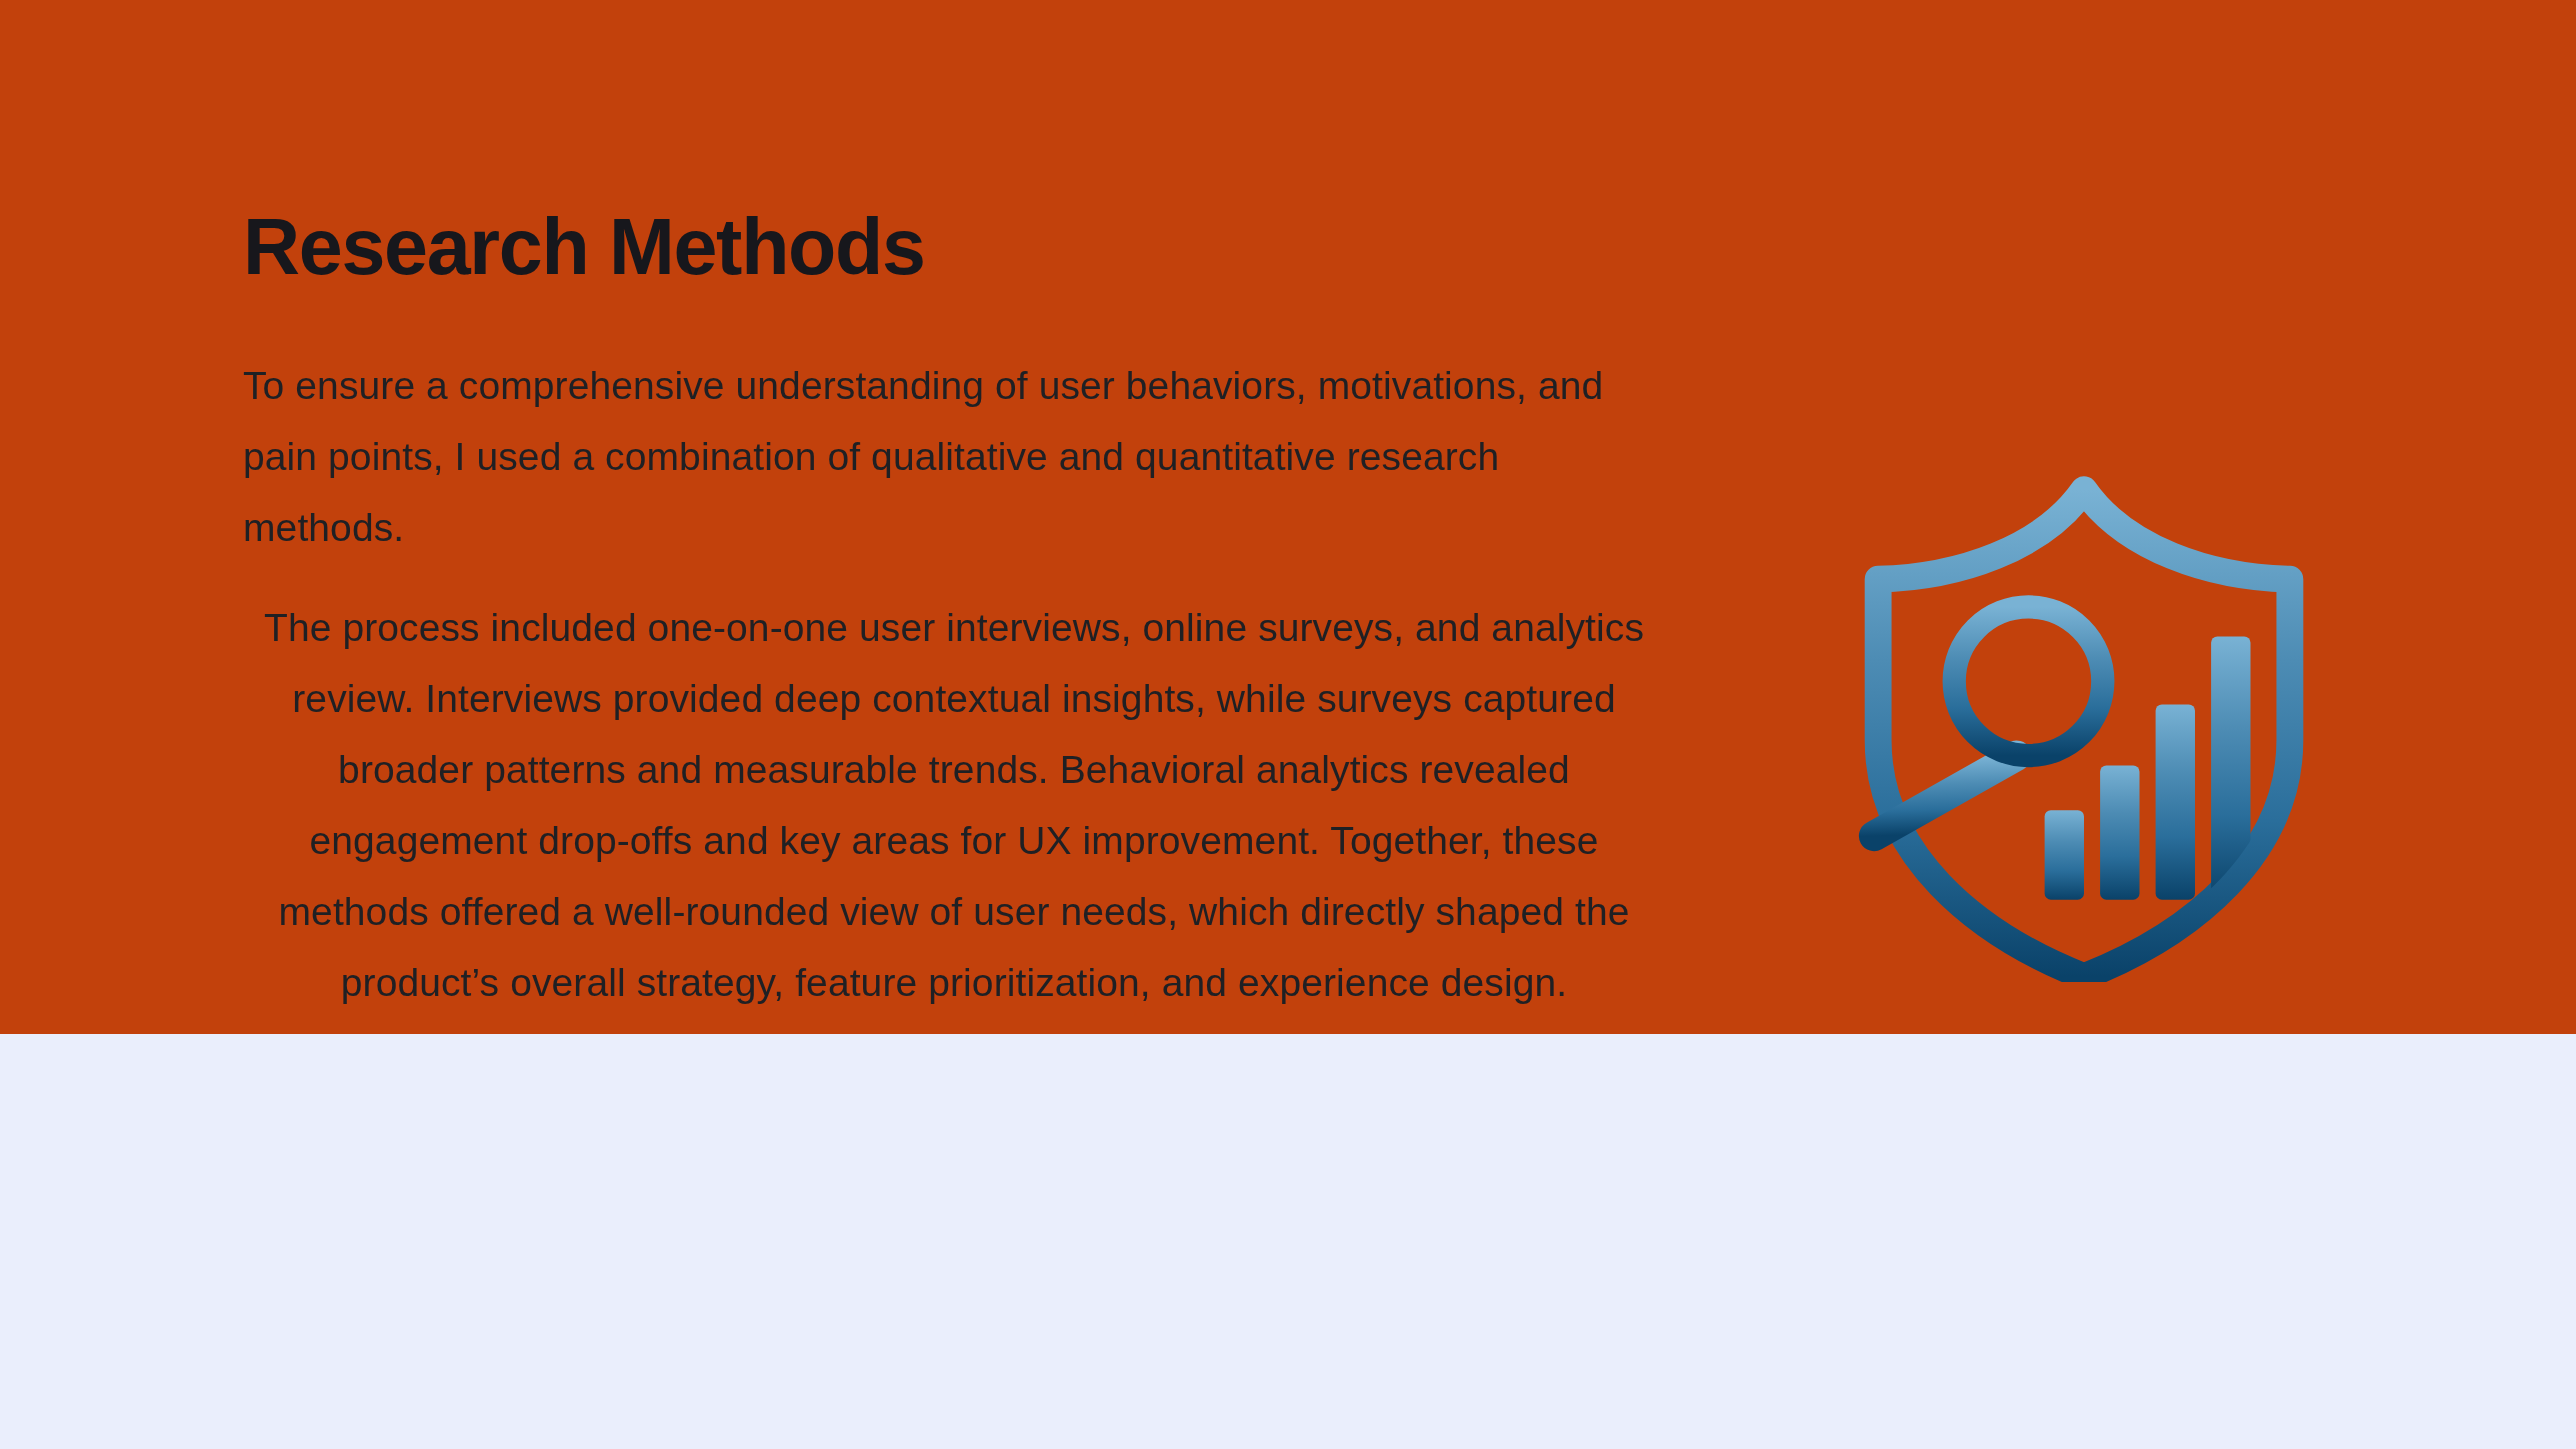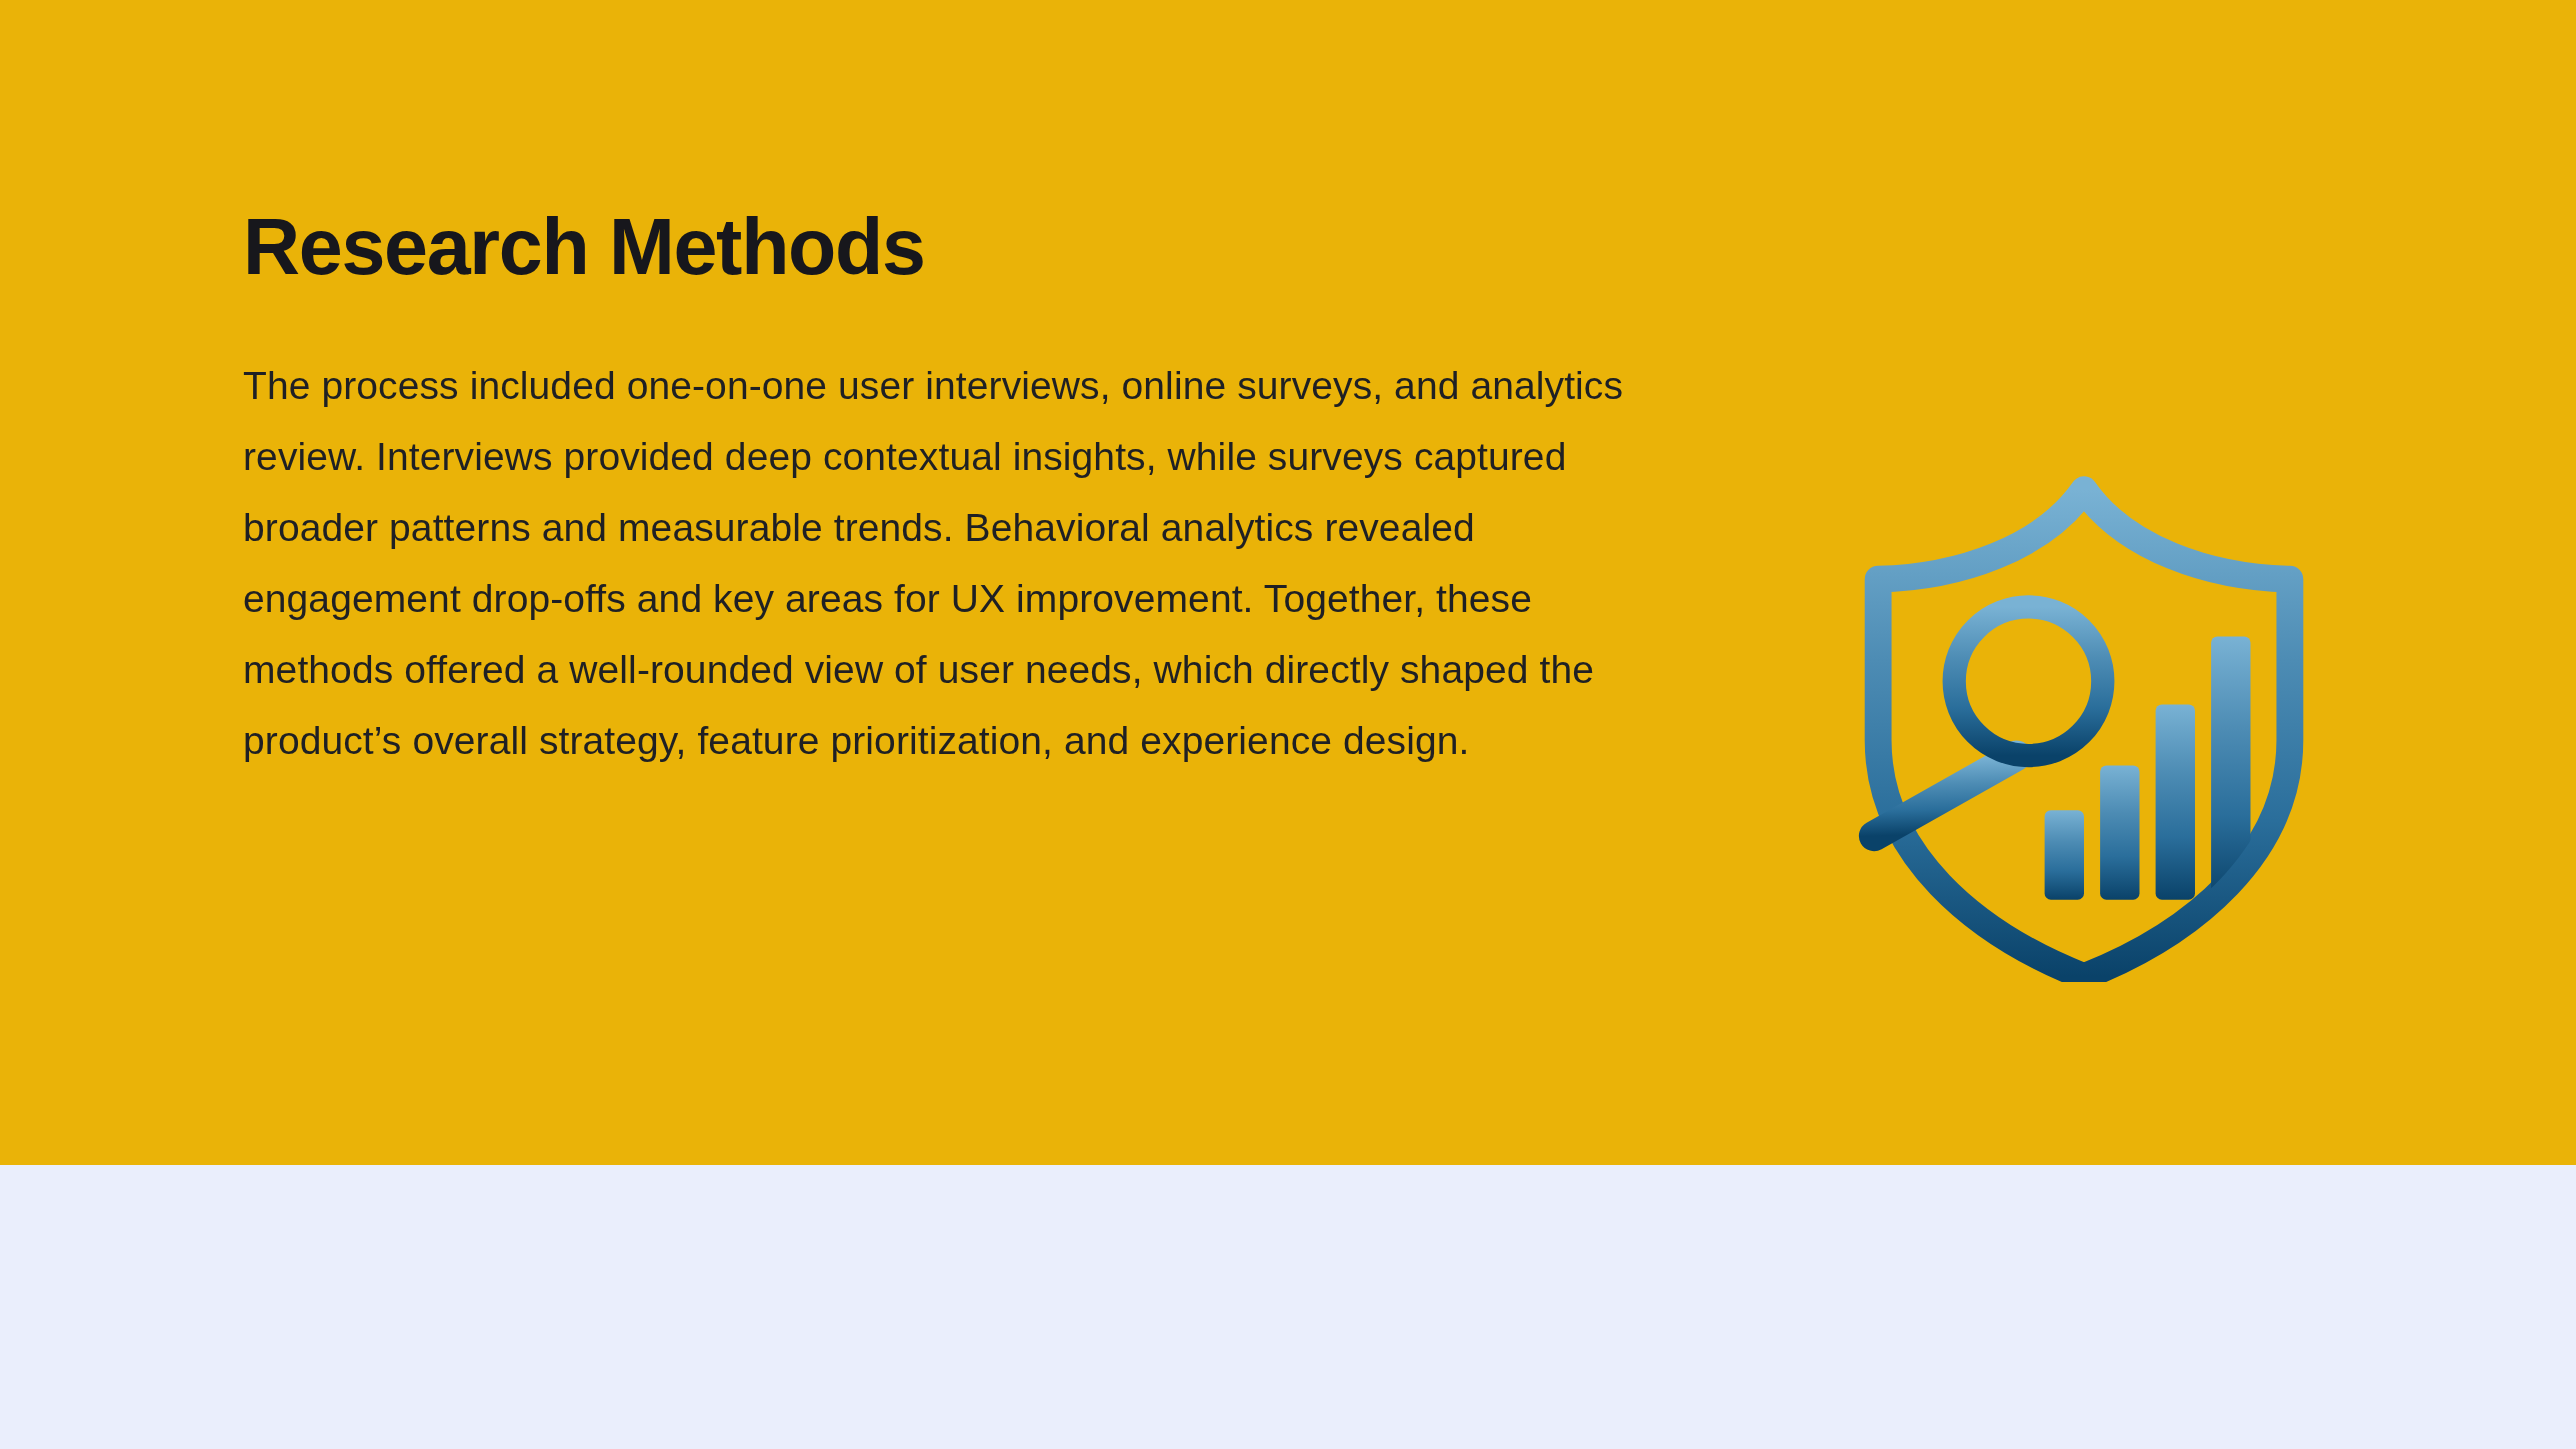--- a/index.html
+++ b/index.html
@@ -13,22 +13,22 @@
   body {
     background: #eaeefc;
     font-family: "Liberation Sans", "DejaVu Sans", sans-serif;
     -webkit-font-smoothing: antialiased;
     overflow: hidden;
   }
 
   .slide {
     position: relative;
     width: 2576px;
-    height: 1165px;
-    background: #eab308;
+    height: 1034px;
+    background: #c2410c;
   }
 
   
   .content {
     position: absolute;
     left: 243px;
     top: 204px;
     width: 1449px;
   }
 
@@ -80,20 +80,21 @@
 </head>
 <body>
 
 <div class="slide">
 
   <div class="content">
 
     <h1 class="page-title">Research Methods</h1>
 
     <div class="body-copy">
+      <p class="paragraph p-narrow">To ensure a comprehensive understanding of user behaviors, motivations, and pain points, I used a combination of qualitative and quantitative research methods.</p>
       <p class="paragraph">The process included one-on-one user interviews, online surveys, and analytics review. Interviews provided deep contextual insights, while surveys captured broader patterns and measurable trends. Behavioral analytics revealed engagement drop-offs and key areas for UX improvement. Together, these methods offered a well-rounded view of user needs, which directly shaped the product’s overall strategy, feature prioritization, and experience design.</p>
     </div>
 
   </div>
 
   <div class="icon-wrap">
     <svg viewBox="0 0 516 572" xmlns="http://www.w3.org/2000/svg">
       <defs>
         <linearGradient id="iconGrad" x1="0.5" y1="0" x2="0.5" y2="1">
           <stop offset="0%" stop-color="#79b2d4"></stop>

